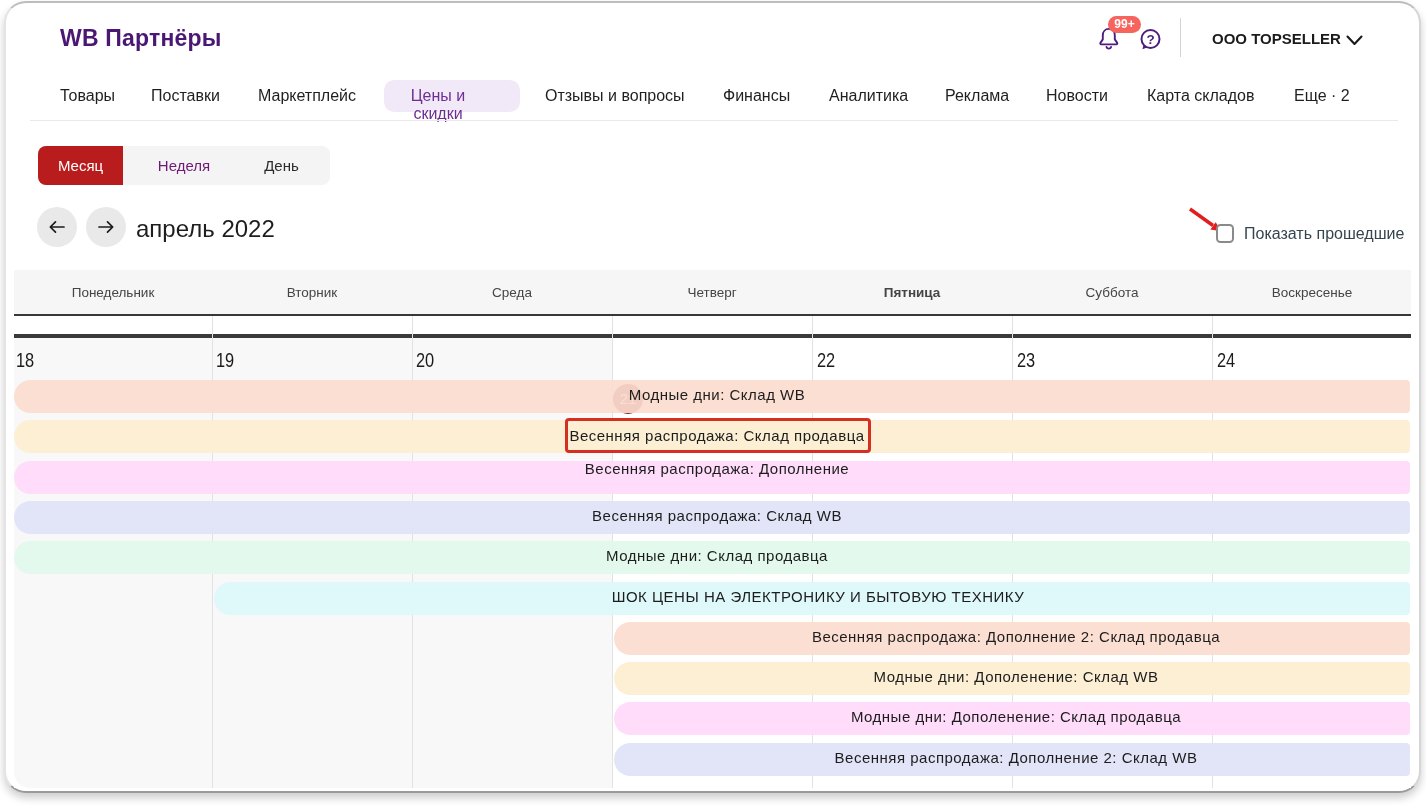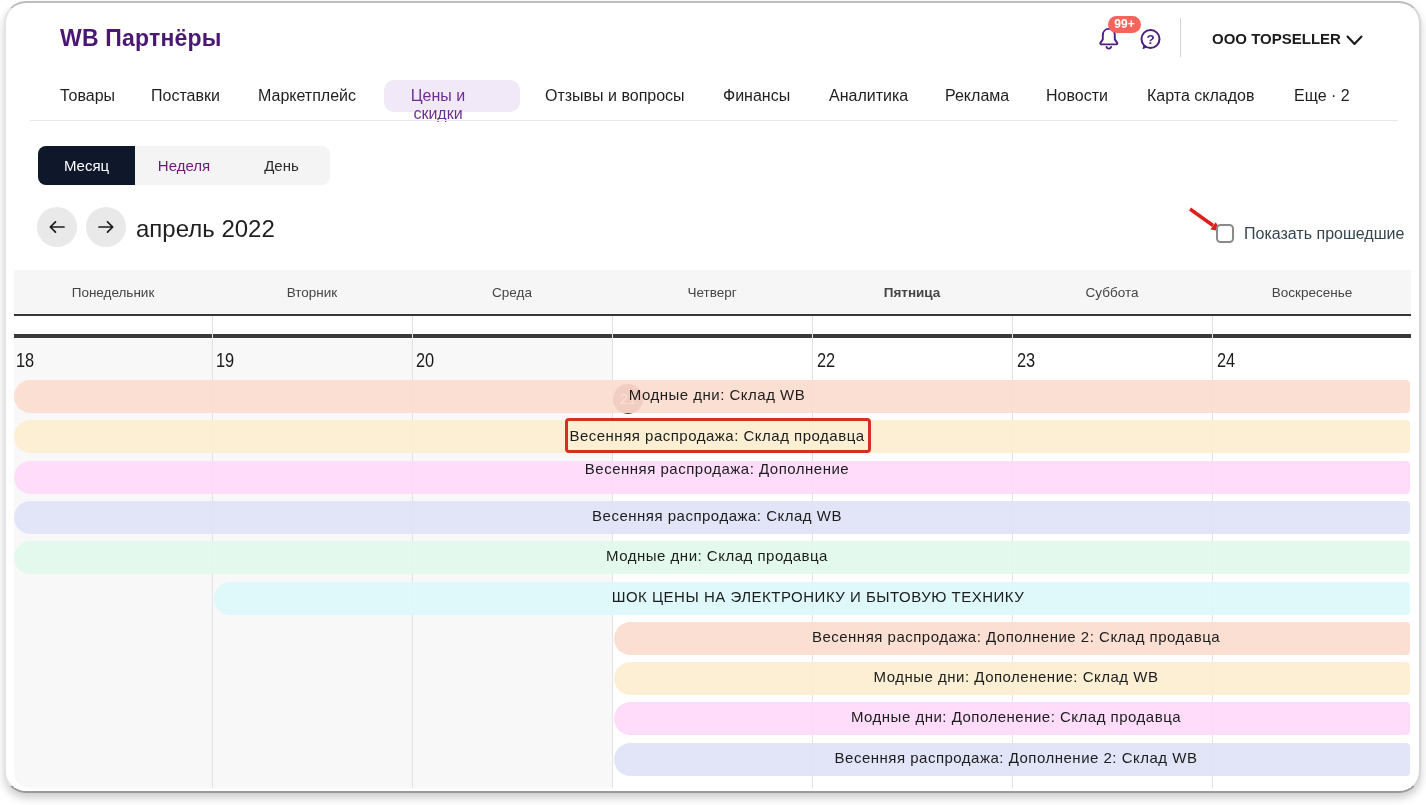--- a/index.html
+++ b/index.html
@@ -14,21 +14,21 @@
   overflow:hidden;
 }
 
 #logo { left:60px; top:25px; font-size:23px; font-weight:bold; color:#4a1773; letter-spacing:0.2px; }
 .navitem { top:87px; font-size:16px; color:#1f1f1f; white-space:nowrap; }
 #navpill { left:384px; top:80px; width:136px; height:32px; background:#f2e9f8; border-radius:10px; }
 #navpilltext { left:384px; top:87px; width:108px; text-align:center; font-size:16px; color:#6d2f92; }
 #navline { left:30px; top:120px; width:1368px; height:1px; background:#e9e9e9; }
 
 #seg { left:38px; top:146px; width:292px; height:39px; background:#f4f4f5; border-radius:8px; }
-#seg1 { left:38px; top:146px; width:97px; height:39px; background:#0f172a; border-radius:8px 0 0 8px; color:#fff; font-size:15px; text-align:center; line-height:39px; }
+#seg1 { left:38px; top:146px; width:85px; height:39px; background:#b91c1c; border-radius:8px 0 0 8px; color:#fff; font-size:15px; text-align:center; line-height:39px; }
 #seg2 { left:135px; top:146px; width:98px; height:39px; color:#701a75; font-size:15px; text-align:center; line-height:39px; }
 #seg3 { left:233px; top:146px; width:97px; height:39px; color:#2b2b2b; font-size:15px; text-align:center; line-height:39px; }
 
 .circbtn { top:207px; width:40px; height:40px; border-radius:50%; background:#e9e9e9; }
 #title { left:136px; top:215px; font-size:24px; color:#1e1e1e; }
 
 #cbx { left:1216px; top:224px; width:18px; height:19px; border:2px solid #8a8a8a; border-radius:4.5px; background:#fff; }
 #cbxlabel { left:1244px; top:225px; font-size:16px; color:#35454f; }
 
 #wkhead { left:14px; top:270px; width:1397px; height:44px; background:#f6f6f6; }

